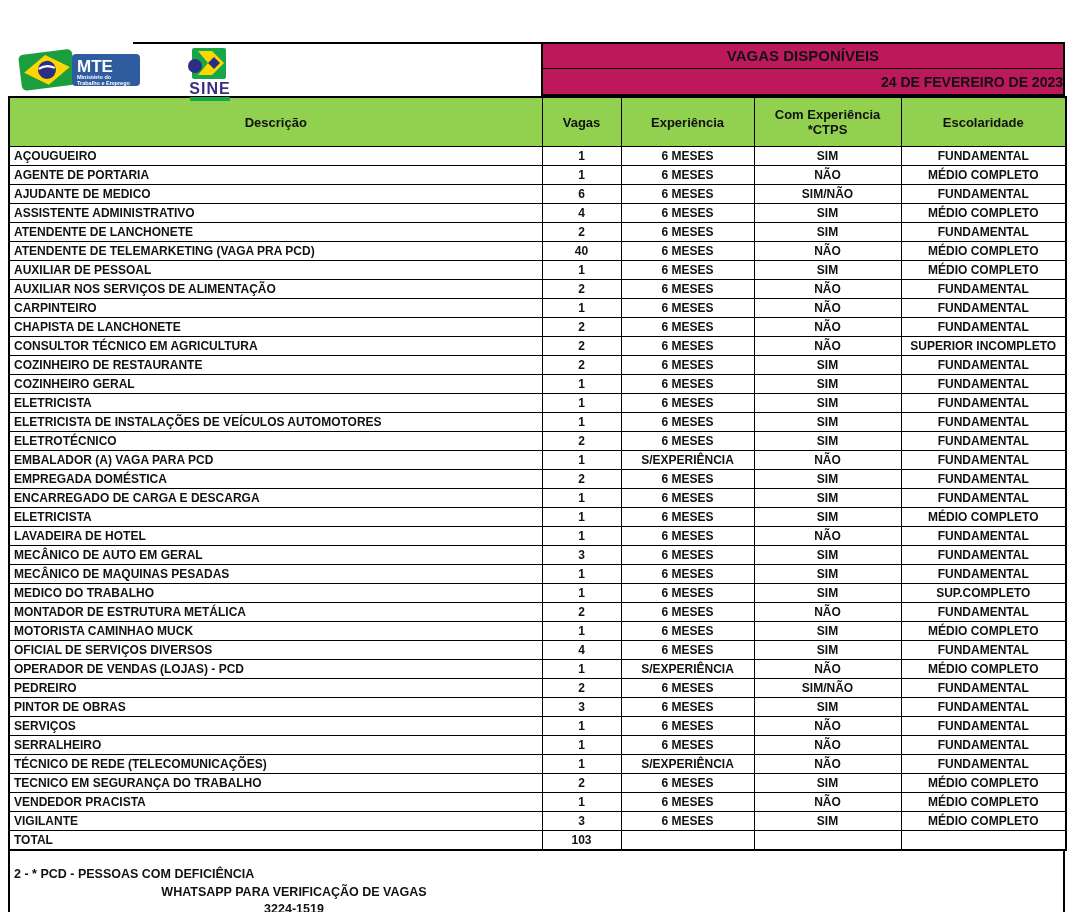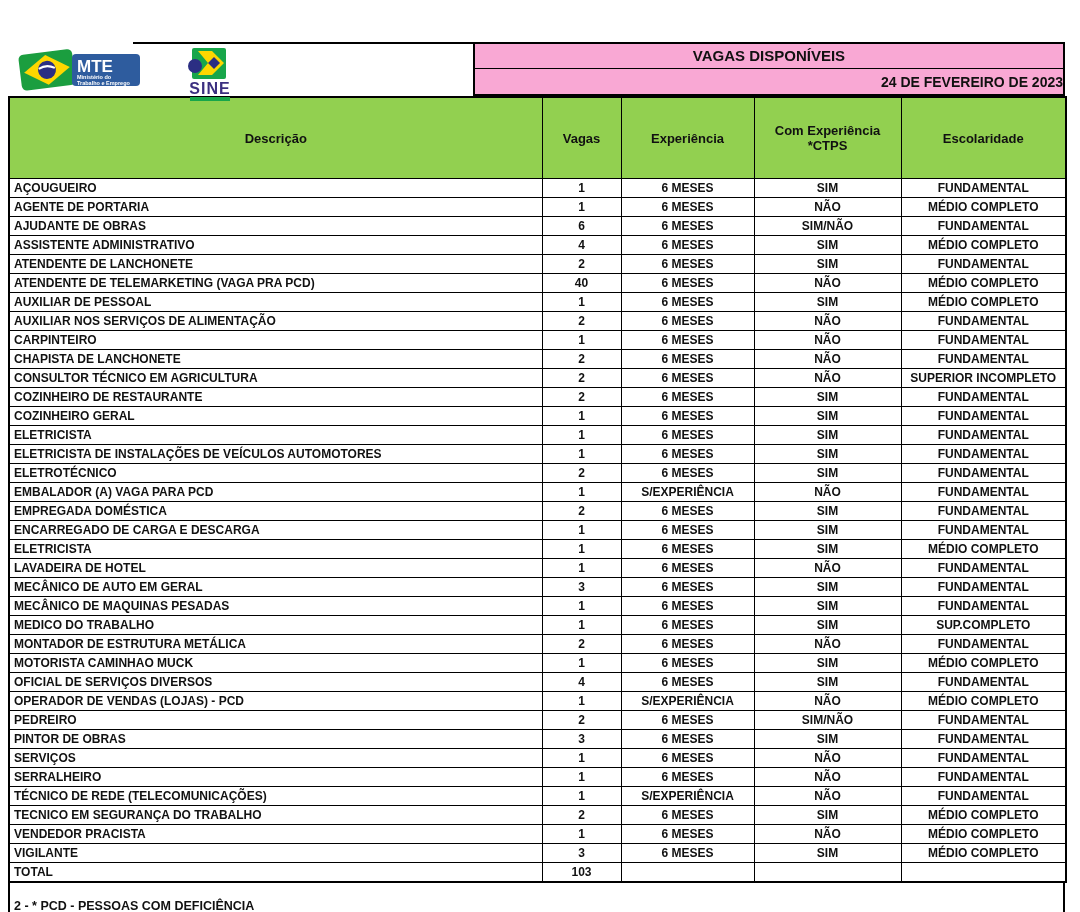--- a/index.html
+++ b/index.html
@@ -29,25 +29,25 @@
     height: 54px;
     margin-top: 42px;
   }
   .logos { position: absolute; left: 0; top: 0; height: 54px; }
   .mte-logo { position: absolute; left: 6px; top: 3px; }
   .sine-logo { position: absolute; left: 176px; top: 6px; }
   .title-box {
     position: absolute;
     right: 0;
     top: 0;
-    width: 592px;
+    width: 524px;
     height: 54px;
     border: 2px solid #000;
     box-sizing: border-box;
-    background: #f9a8d4;
+    background: #be185d;
   }
   .title-row {
     height: 24px;
     line-height: 24px;
     border-bottom: 1px solid #000;
     text-align: center;
     font-weight: bold;
     font-size: 15px;
   }
   .date-row {
@@ -67,21 +67,21 @@
     border: 1px solid #000;
     font-weight: bold;
     overflow: hidden;
   }
   table.vagas th {
     background: #92D050;
     height: 48px;
     font-size: 13px;
     text-align: center;
     vertical-align: middle;
-    padding: 16px 2px;
+    padding: 0 2px;
   }
   th.pre { white-space: pre-line; line-height: 15px; }
   table.vagas td {
     height: 16px;
     font-size: 12px;
     line-height: 13px;
     text-align: center;
     vertical-align: middle;
     padding: 1px 3px;
   }
@@ -172,21 +172,21 @@
 
   <tr>
     <td class="desc">AGENTE DE PORTARIA</td>
     <td>1</td>
     <td>6 MESES</td>
     <td>NÃO</td>
     <td>MÉDIO COMPLETO</td>
   </tr>
 
   <tr>
-    <td class="desc">AJUDANTE DE OBRAS</td>
+    <td class="desc">AJUDANTE DE MEDICO</td>
     <td>6</td>
     <td>6 MESES</td>
     <td>SIM/NÃO</td>
     <td>FUNDAMENTAL</td>
   </tr>
 
   <tr>
     <td class="desc">ASSISTENTE ADMINISTRATIVO</td>
     <td>4</td>
     <td>6 MESES</td>

